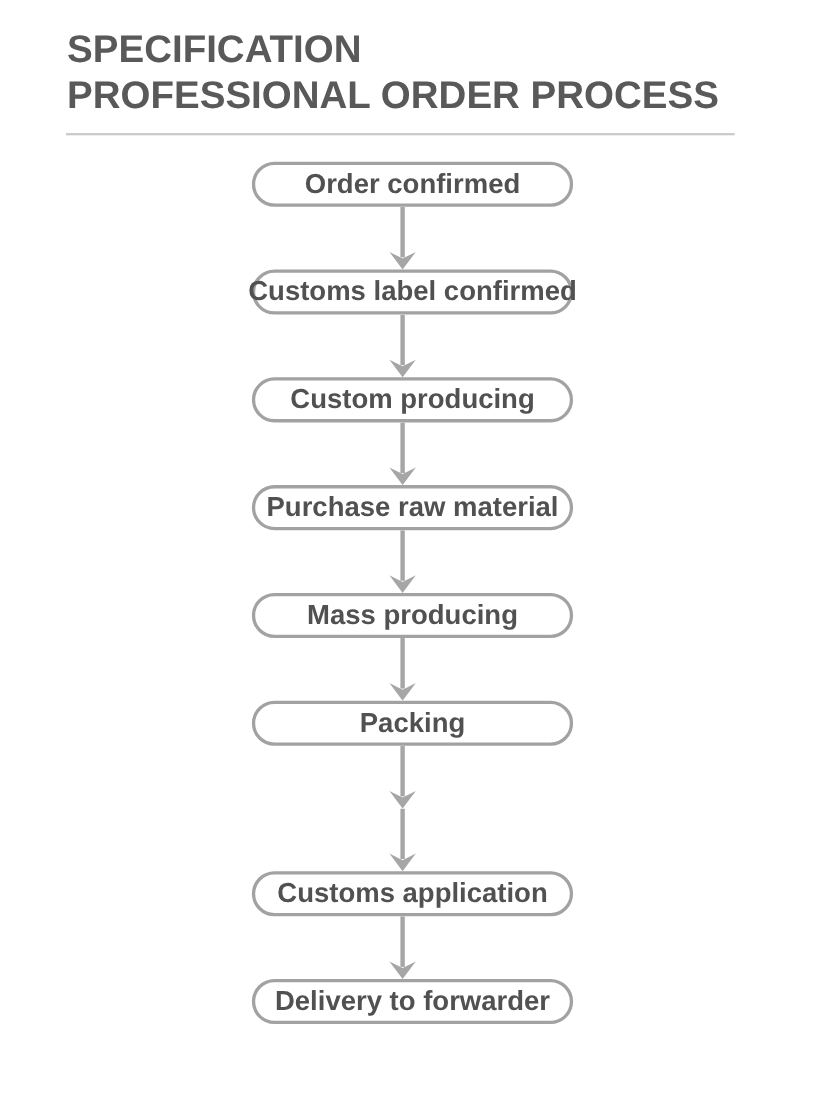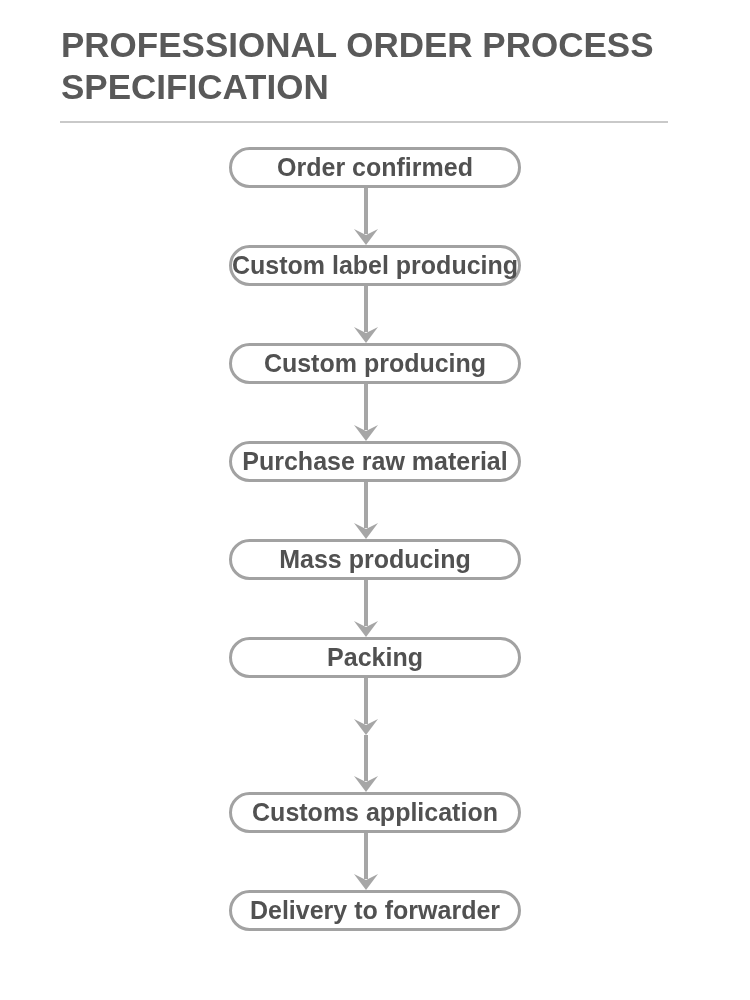--- a/index.html
+++ b/index.html
@@ -78,39 +78,39 @@
     transform: translateX(-9px);
   }
 </style>
 </head>
 <body>
 
 <div class="page">
 
   <div class="header">
     <h1 class="title">
+      <span>SPECIFICATION</span>
       <span>PROFESSIONAL ORDER PROCESS</span>
-      <span>SPECIFICATION</span>
     </h1>
   </div>
 
   <div class="divider"></div>
 
   <div class="flow" id="flow">
     <div class="step-box">
       <span class="step-label">Order confirmed</span>
     </div>
 
     <svg class="arrow" viewBox="0 0 26 57" xmlns="http://www.w3.org/2000/svg" aria-hidden="true">
       <rect x="11" y="0" width="4" height="46" class="arrow-shaft" fill="#a6a6a6"></rect>
       <polygon points="1,41 13,47 25,41 13,57" class="arrow-head" fill="#a6a6a6"></polygon>
     </svg>
 
     <div class="step-box">
-      <span class="step-label">Custom label producing</span>
+      <span class="step-label">Customs label confirmed</span>
     </div>
 
     <svg class="arrow" viewBox="0 0 26 57" xmlns="http://www.w3.org/2000/svg" aria-hidden="true">
       <rect x="11" y="0" width="4" height="46" class="arrow-shaft" fill="#a6a6a6"></rect>
       <polygon points="1,41 13,47 25,41 13,57" class="arrow-head" fill="#a6a6a6"></polygon>
     </svg>
 
     <div class="step-box">
       <span class="step-label">Custom producing</span>
     </div>

